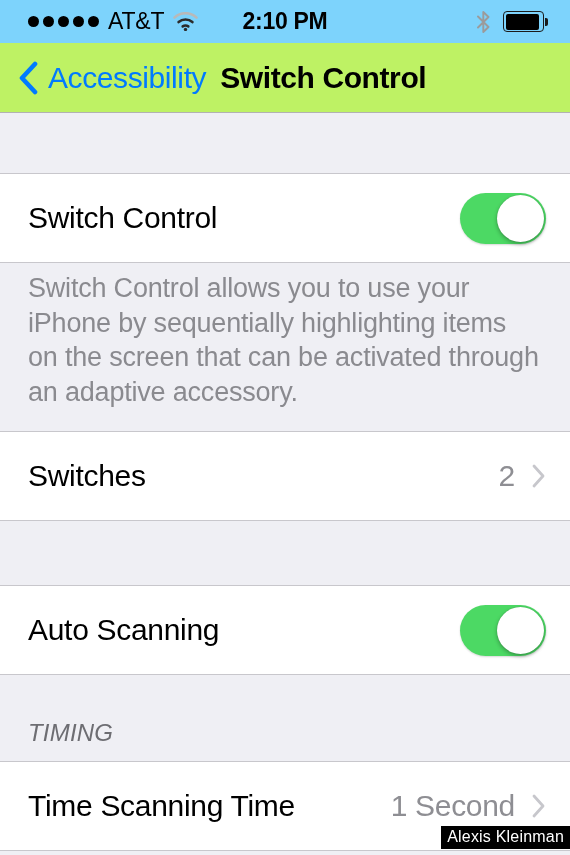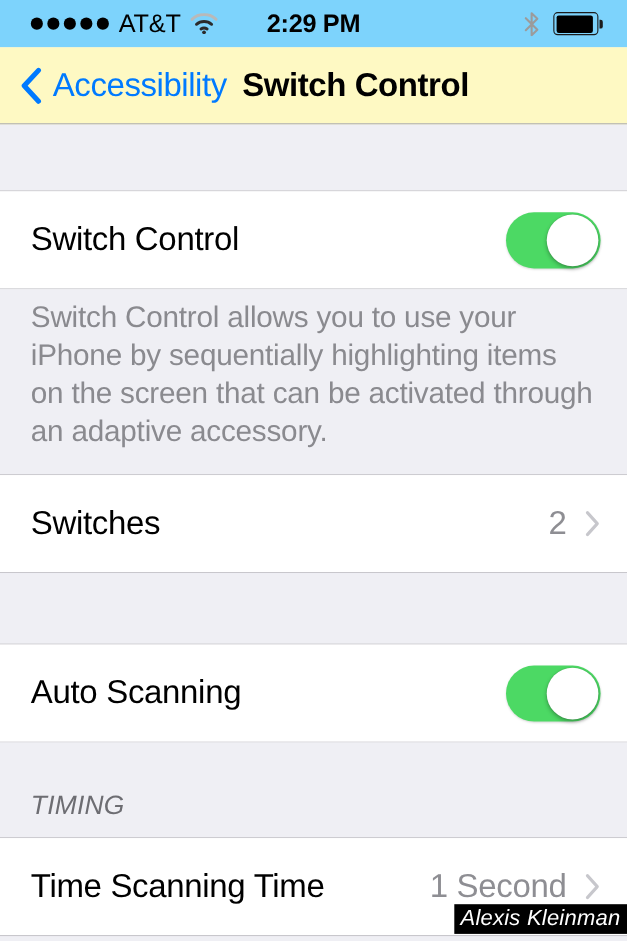--- a/index.html
+++ b/index.html
@@ -40,21 +40,21 @@
     background:#000; border-radius:2px;
   }
   .bat-nub{
     position:absolute; right:0; top:7px; width:3px; height:8px;
     background:#1b1b1b; border-radius:0 2px 2px 0;
   }
 
   
   .navbar{
     position:relative; height:70px; width:100%;
-    background:#fef9c3;
+    background:#bef264;
     border-bottom:1px solid #B2B2B2;
     display:flex; align-items:center;
   }
   .nav-inner{ display:flex; align-items:center; padding-left:18px; }
   .back-chevron{ display:block; width:20px; height:34px; margin-right:10px; }
   .back-label{
     font-size:30px; color:#007AFF; letter-spacing:-0.4px; line-height:1;
     margin-right:14px;
   }
   .nav-title{
@@ -100,24 +100,23 @@
   .section-header{
     background:#EFEFF4;
     padding:44px 28px 14px 28px;
     font-size:24px; color:#6D6D72; letter-spacing:0.2px;font-style:italic;
   }
 
   
   .watermark{
     position:absolute; right:0; bottom:6px;
     background:#000; color:#FFF;
-    font-size:20px; padding:3px 6px 4px 6px;
+    font-size:16px; padding:3px 6px 4px 6px;
     letter-spacing:0.2px; line-height:1;
     font-family:"Liberation Sans", sans-serif;
-    font-style:italic;
   }
 </style>
 </head>
 <body>
 
 <div id="screen">
 
   <div class="statusbar">
     <div class="sb-left">
       <span class="dots">
@@ -131,21 +130,21 @@
       <span class="wifi">
         <svg width="25" height="19" viewBox="0 0 25 19">
           <path d="M1.5 5.6 A16 16 0 0 1 23.5 5.6" stroke="#b9b9b9" stroke-width="2.6" fill="none" stroke-linecap="round"></path>
           <path d="M5.6 10.1 A10.5 10.5 0 0 1 19.4 10.1" stroke="#2b2b2b" stroke-width="2.6" fill="none" stroke-linecap="round"></path>
           <path d="M9.7 14.4 A5 5 0 0 1 15.3 14.4" stroke="#2b2b2b" stroke-width="2.6" fill="none" stroke-linecap="round"></path>
           <circle cx="12.5" cy="17.4" r="1.7" fill="#2b2b2b"></circle>
         </svg>
       </span>
     </div>
     <div class="sb-center">
-      <span class="clock">2:29 PM</span>
+      <span class="clock">2:10 PM</span>
     </div>
     <div class="sb-right">
       <span class="bt">
         <svg width="15" height="22" viewBox="0 0 15 22">
           <path d="M2 5.5 L12.5 16 L7.3 21 L7.3 1 L12.5 6 L2 16.5" stroke="#9b9b9b" stroke-width="1.9" fill="none" stroke-linejoin="round" stroke-linecap="round"></path>
         </svg>
       </span>
       <span class="battery">
         <span class="bat-body"></span>
         <span class="bat-fill" style="width:33px;"></span>

